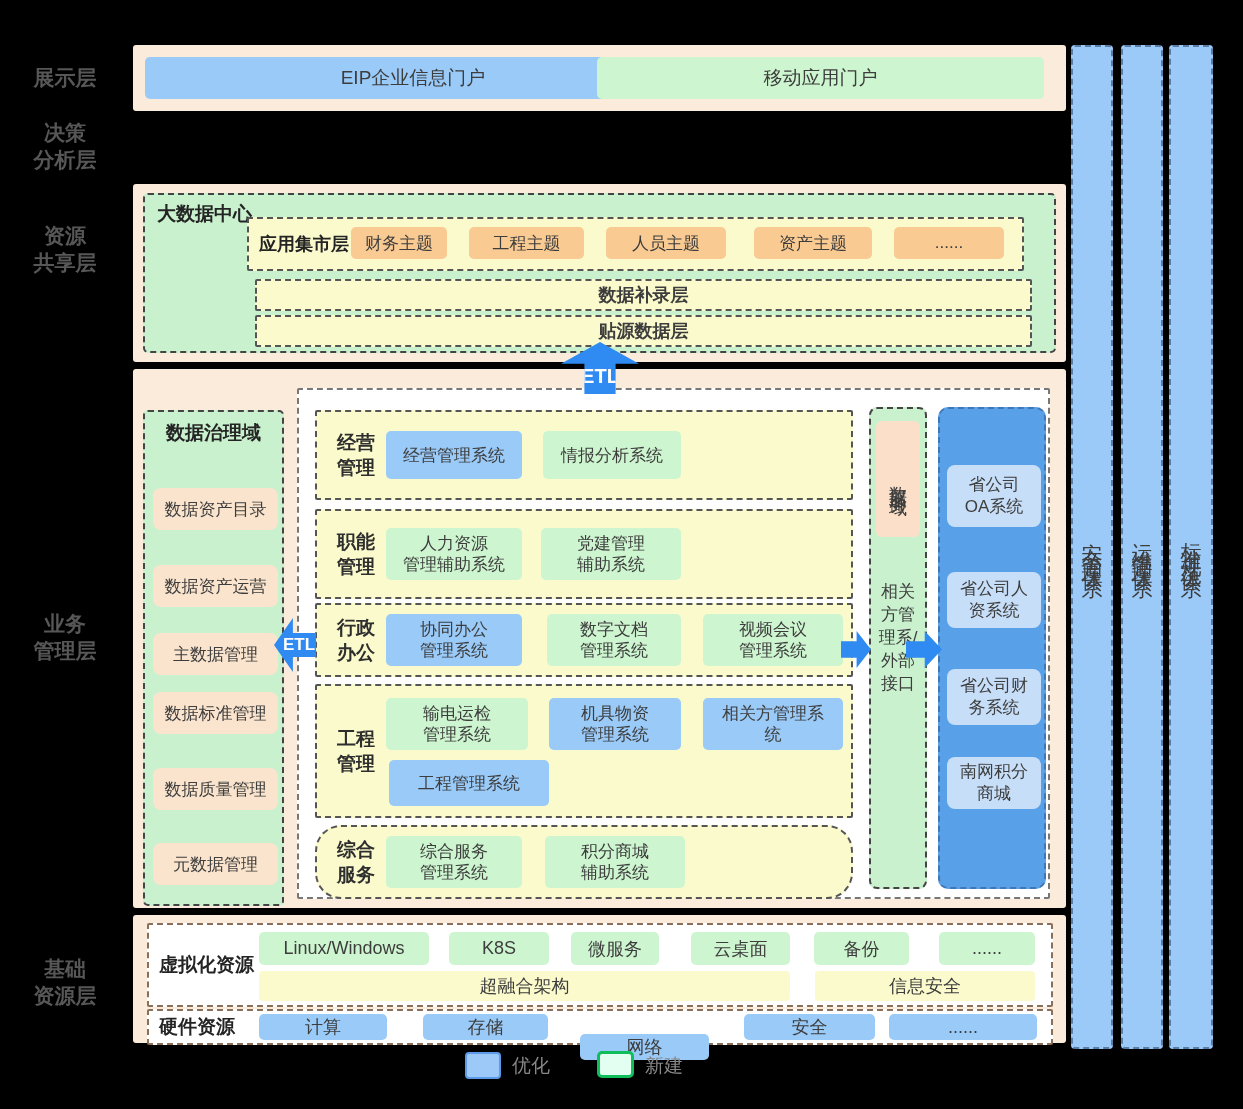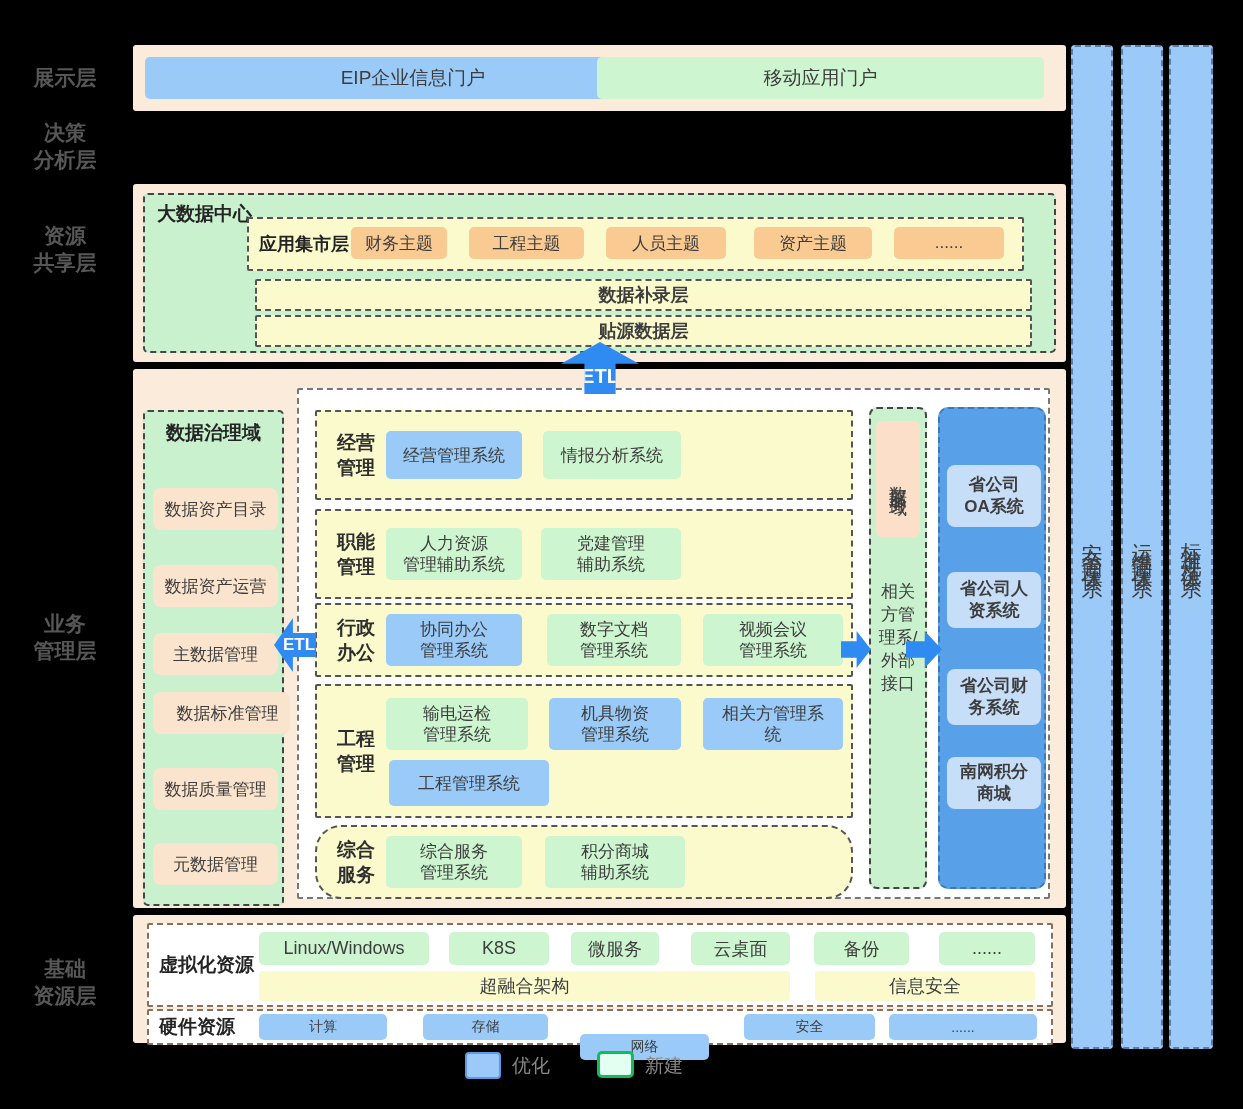--- a/index.html
+++ b/index.html
@@ -25,21 +25,21 @@
   .vert{writing-mode:vertical-lr;text-orientation:upright;}
   .pillar{position:absolute;top:45px;height:1000px;background:#9BCAF8;
     border:2px dashed #5a7da6;border-radius:4px;display:flex;align-items:center;justify-content:center;}
   .pillar-text{writing-mode:vertical-lr;text-orientation:upright;color:#3c3c3c;
     font-size:21px;letter-spacing:7px;}
   .arrow{position:absolute;background:#2F8BF1;display:flex;align-items:center;justify-content:center;z-index:6;}
   .arrow span{color:#fff;font-weight:bold;}
   .legend-text{position:absolute;color:#888;font-size:19px;}
   .node{position:absolute;top:7px;height:33px;font-size:18px;}
   .platform-row{position:absolute;top:46px;height:30px;background:#FBFACC;border-radius:4px;font-size:18px;}
-  .hwnode{position:absolute;top:3px;height:26px;font-size:14px;}
+  .hwnode{position:absolute;top:3px;height:26px;font-size:18px;}
 </style>
 </head>
 <body>
 
 <div class="canvas">
 
   <div class="layer-label" style="top:64px;">展示层</div>
   <div class="layer-label" style="top:119px;">决策
 分析层</div>
   <div class="layer-label" style="top:222px;">资源
@@ -76,21 +76,21 @@
     <span style="font-size:20px;margin-top:16px;">ETL</span>
   </div>
 
   <div class="container" style="left:133px;top:369px;width:933px;height:539px;">
 
     <div class="greenpanel" style="left:10px;top:41px;width:137px;height:492px;">
       <div class="title" style="left:0;top:8px;width:100%;text-align:center;">数据治理域</div>
       <div class="box gov-item" style="top:76px;">数据资产目录</div>
       <div class="box gov-item" style="top:153px;">数据资产运营</div>
       <div class="box gov-item" style="top:221px;">主数据管理</div>
-      <div class="box gov-item" style="top:280px;padding-left:12px;">数据标准管理</div>
+      <div class="box gov-item" style="top:280px;">数据标准管理</div>
       <div class="box gov-item" style="top:356px;">数据质量管理</div>
       <div class="box gov-item" style="top:431px;">元数据管理</div>
     </div>
 
     <div class="whitepanel" style="left:164px;top:19px;width:749px;height:507px;">
 
       <div class="yellowpanel" style="left:16px;top:20px;width:534px;height:86px;">
         <div class="row-label">经营
 管理</div>
         <div class="box blue sys" style="left:69px;top:19px;width:136px;height:48px;">经营管理系统</div>
@@ -138,21 +138,21 @@
 辅助系统</div>
       </div>
 
       <div class="greenpanel" style="left:570px;top:17px;width:54px;height:478px;border-radius:8px;">
         <div class="box vert" style="left:5px;top:12px;width:44px;height:116px;background:#FBDFC9;border-radius:6px;font-size:18px;letter-spacing:3px;">数据服务域</div>
         <div style="position:absolute;top:172px;left:0;width:100%;display:flex;justify-content:center;">
           <div style="width:40px;word-break:break-all;text-align:center;font-size:17px;line-height:1.35;color:#3d3d3d;">相关方管理系/外部接口</div>
         </div>
       </div>
 
-      <div style="position:absolute;left:639px;top:17px;width:104px;height:478px;background:#58A1E9;border:2px dashed #3f76b5;border-radius:10px;font-weight:bold;">
+      <div style="position:absolute;left:639px;top:17px;width:104px;height:478px;background:#58A1E9;border:2px dashed #3f76b5;border-radius:10px;">
         <div class="box ext-item" style="top:56px;height:62px;">省公司
 OA系统</div>
         <div class="box ext-item" style="top:163px;height:56px;">省公司人
 资系统</div>
         <div class="box ext-item" style="top:260px;height:56px;">省公司财
 务系统</div>
         <div class="box ext-item" style="top:348px;height:52px;">南网积分
 商城</div>
       </div>
     </div>

